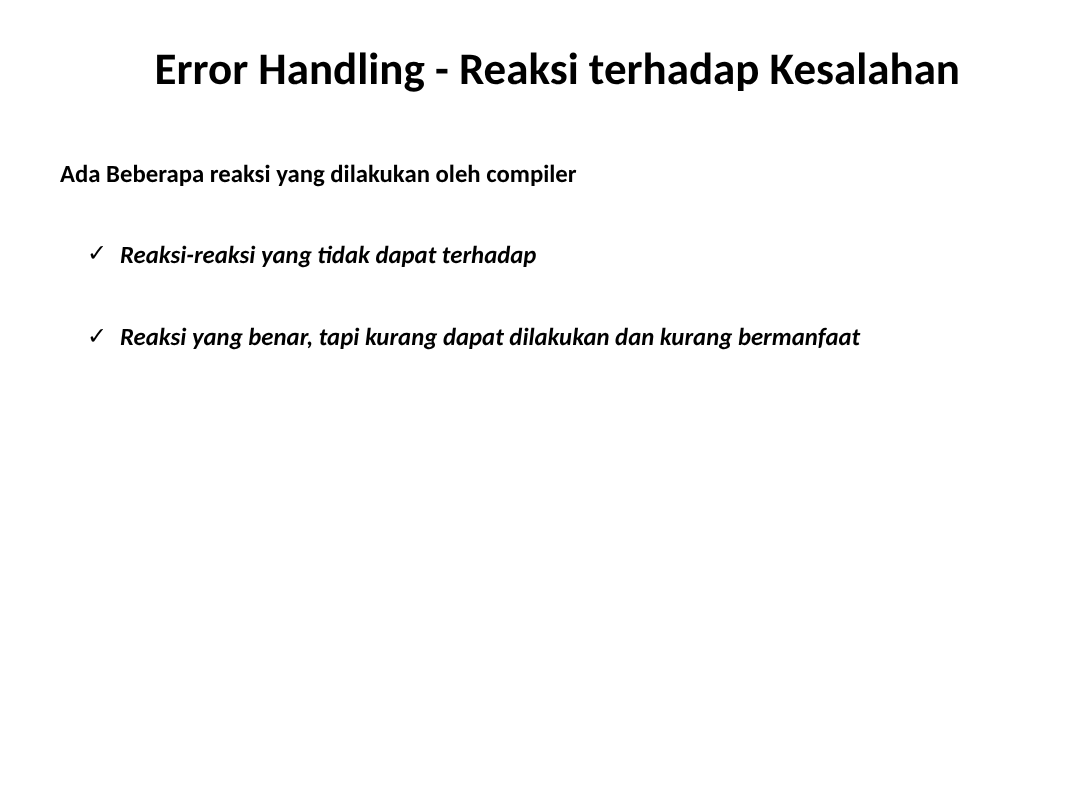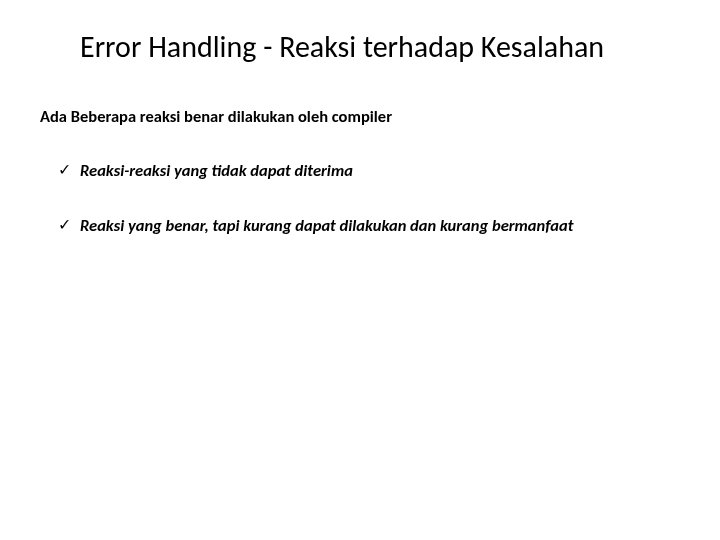--- a/index.html
+++ b/index.html
@@ -10,22 +10,22 @@
     color: #000000;
     position: relative;
   }
   .slide {
     width: 720px;
     height: 540px;
     padding: 28px 40px 40px 40px;
   }
   .title {
     font-size: 30px;
-    font-weight: 400;
-    text-align: left;
+    font-weight: 700;
+    text-align: right;
     line-height: 1.25;
     margin: 0 auto 40px auto;
     max-width: 560px;
   }
   .intro {
     font-size: 16.5px;
     font-weight: 700;
     margin-bottom: 34px;
   }
   .bullets {
@@ -49,24 +49,24 @@
     font-weight: 400;
     font-size: 16px;
     color: #000;
   }
 </style>
 </head>
 <body>
 
 <div class="slide">
   <h1 class="title">Error Handling - Reaksi terhadap Kesalahan</h1>
-  <p class="intro">Ada Beberapa reaksi benar dilakukan oleh compiler</p>
+  <p class="intro">Ada Beberapa reaksi yang dilakukan oleh compiler</p>
   <ul class="bullets">
     <li>
       <span class="check">✓</span>
-      <span>Reaksi-reaksi yang tidak dapat diterima</span>
+      <span>Reaksi-reaksi yang tidak dapat terhadap</span>
     </li>
     <li>
       <span class="check">✓</span>
       <span>Reaksi yang benar, tapi kurang dapat dilakukan dan kurang bermanfaat</span>
     </li>
   </ul>
 </div>
 
 </body></html>

